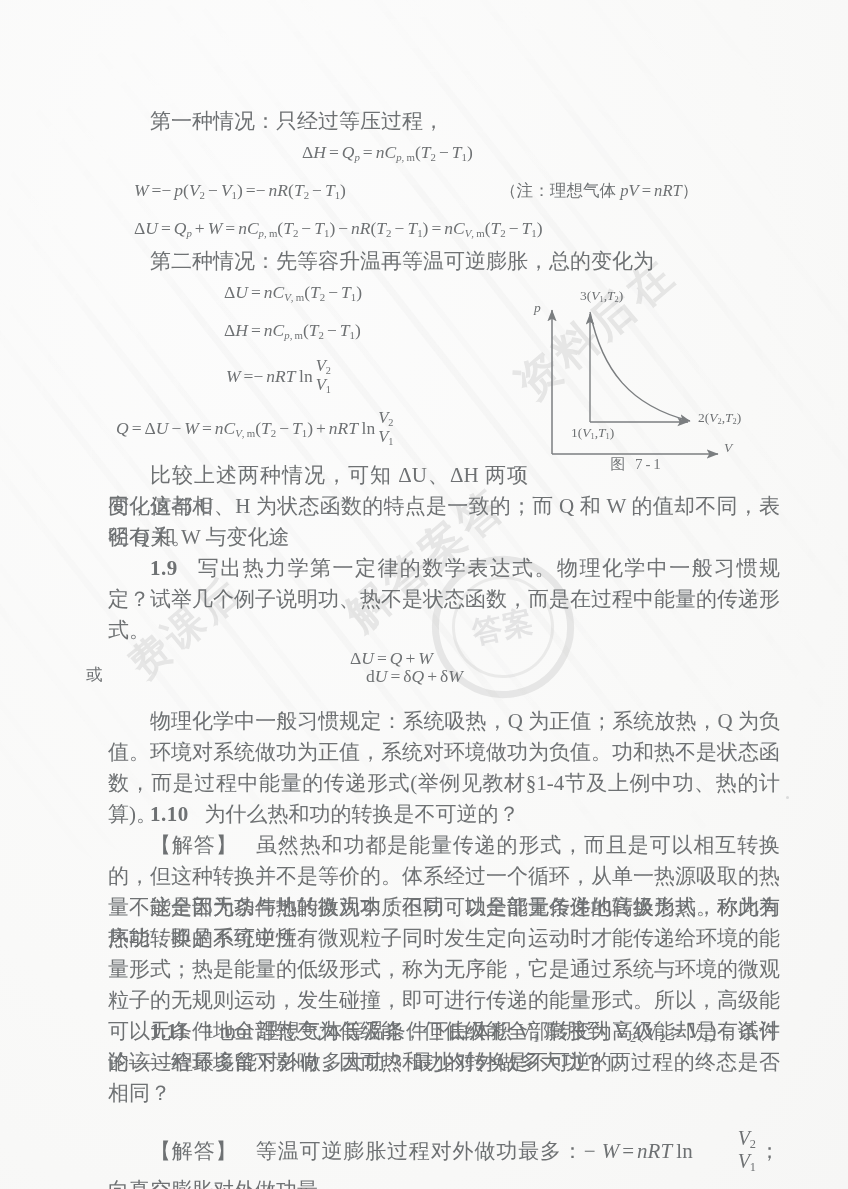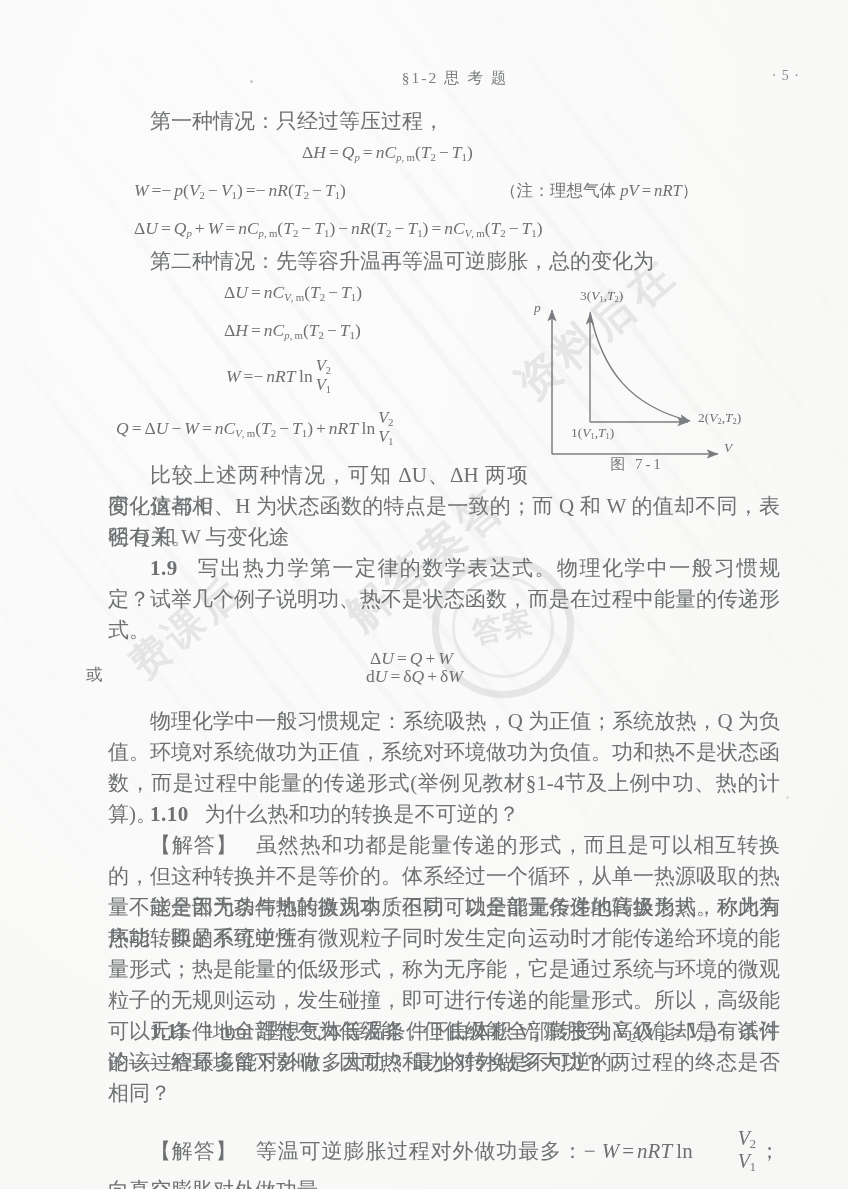--- a/index.html
+++ b/index.html
@@ -244,25 +244,20 @@
     <div class="inner"></div>
     <div class="stamp-label">答案</div>
   </div>
 
   <div class="dust" style="left:618px;top:590px;width:4px;height:4px;"></div>
   <div class="dust" style="left:756px;top:592px;width:3px;height:3px;"></div>
   <div class="dust" style="left:786px;top:796px;width:3px;height:3px;"></div>
 
   <div id="content">
 
-    <div id="running-head">
-      <div id="head-dot"></div>
-      <div class="head-title">§1-2  思 考 题</div>
-      <div class="head-folio">· 5 ·</div>
-    </div>
 
     <div class="tb ind" style="top:106px;">第一种情况：只经过等压过程，</div>
 
     <div class="math" style="left:302px; top:142px;">
       <span class="mup">Δ</span><i>H</i><span class="op">=</span><i>Q</i><sub><i>p</i></sub><span class="op">=</span><i>n</i><i>C</i><sub><i>p</i>, m</sub>(<i>T</i><sub>2</sub><span class="op">−</span><i>T</i><sub>1</sub>)
     </div>
 
     <div class="math" style="left:134px; top:180px;">
       <i>W</i><span class="op">=−</span><i>p</i>(<i>V</i><sub>2</sub><span class="op">−</span><i>V</i><sub>1</sub>)<span class="op">=−</span><i>nR</i>(<i>T</i><sub>2</sub><span class="op">−</span><i>T</i><sub>1</sub>)
     </div>
@@ -320,21 +315,21 @@
 
     <div class="tb ind" style="top:460px; width:420px;">比较上述两种情况，可知 ΔU、ΔH 两项变化值都相</div>
     <div class="tb noind" style="top:491px; width:672px;">同，这与 U、H 为状态函数的特点是一致的；而 Q 和 W 的值却不同，表明 Q 和 W 与变化途</div>
     <div class="tb noind" style="top:522px; width:672px;">径有关。</div>
 
     <div class="tb ind" style="top:553px;">
       <span class="num">1.9</span>&nbsp;&nbsp;&nbsp;<span>写出热力学第一定律的数学表达式。物理化学中一般习惯规定？试举几个例子说明功、热不是状态函数，而是在过程中能量的传递形式。</span>
     </div>
 
 
-    <div class="math" style="left:370px; top:648px;">
+    <div class="math" style="left:350px; top:648px;">
       <span class="mup">Δ</span><i>U</i><span class="op">=</span><i>Q</i><span class="op">+</span><i>W</i>
     </div>
 
     <div id="or-char">或</div>
 
     <div class="math" style="left:366px; top:666px;">
       <span class="mup">d</span><i>U</i><span class="op">=</span><span class="mup">δ</span><i>Q</i><span class="op">+</span><span class="mup">δ</span><i>W</i>
     </div>
 
     <div class="tb ind" style="top:706px;">物理化学中一般习惯规定：系统吸热，Q 为正值；系统放热，Q 为负值。环境对系统做功为正值，系统对环境做功为负值。功和热不是状态函数，而是过程中能量的传递形式(举例见教材§1-4节及上例中功、热的计算)。</div>

